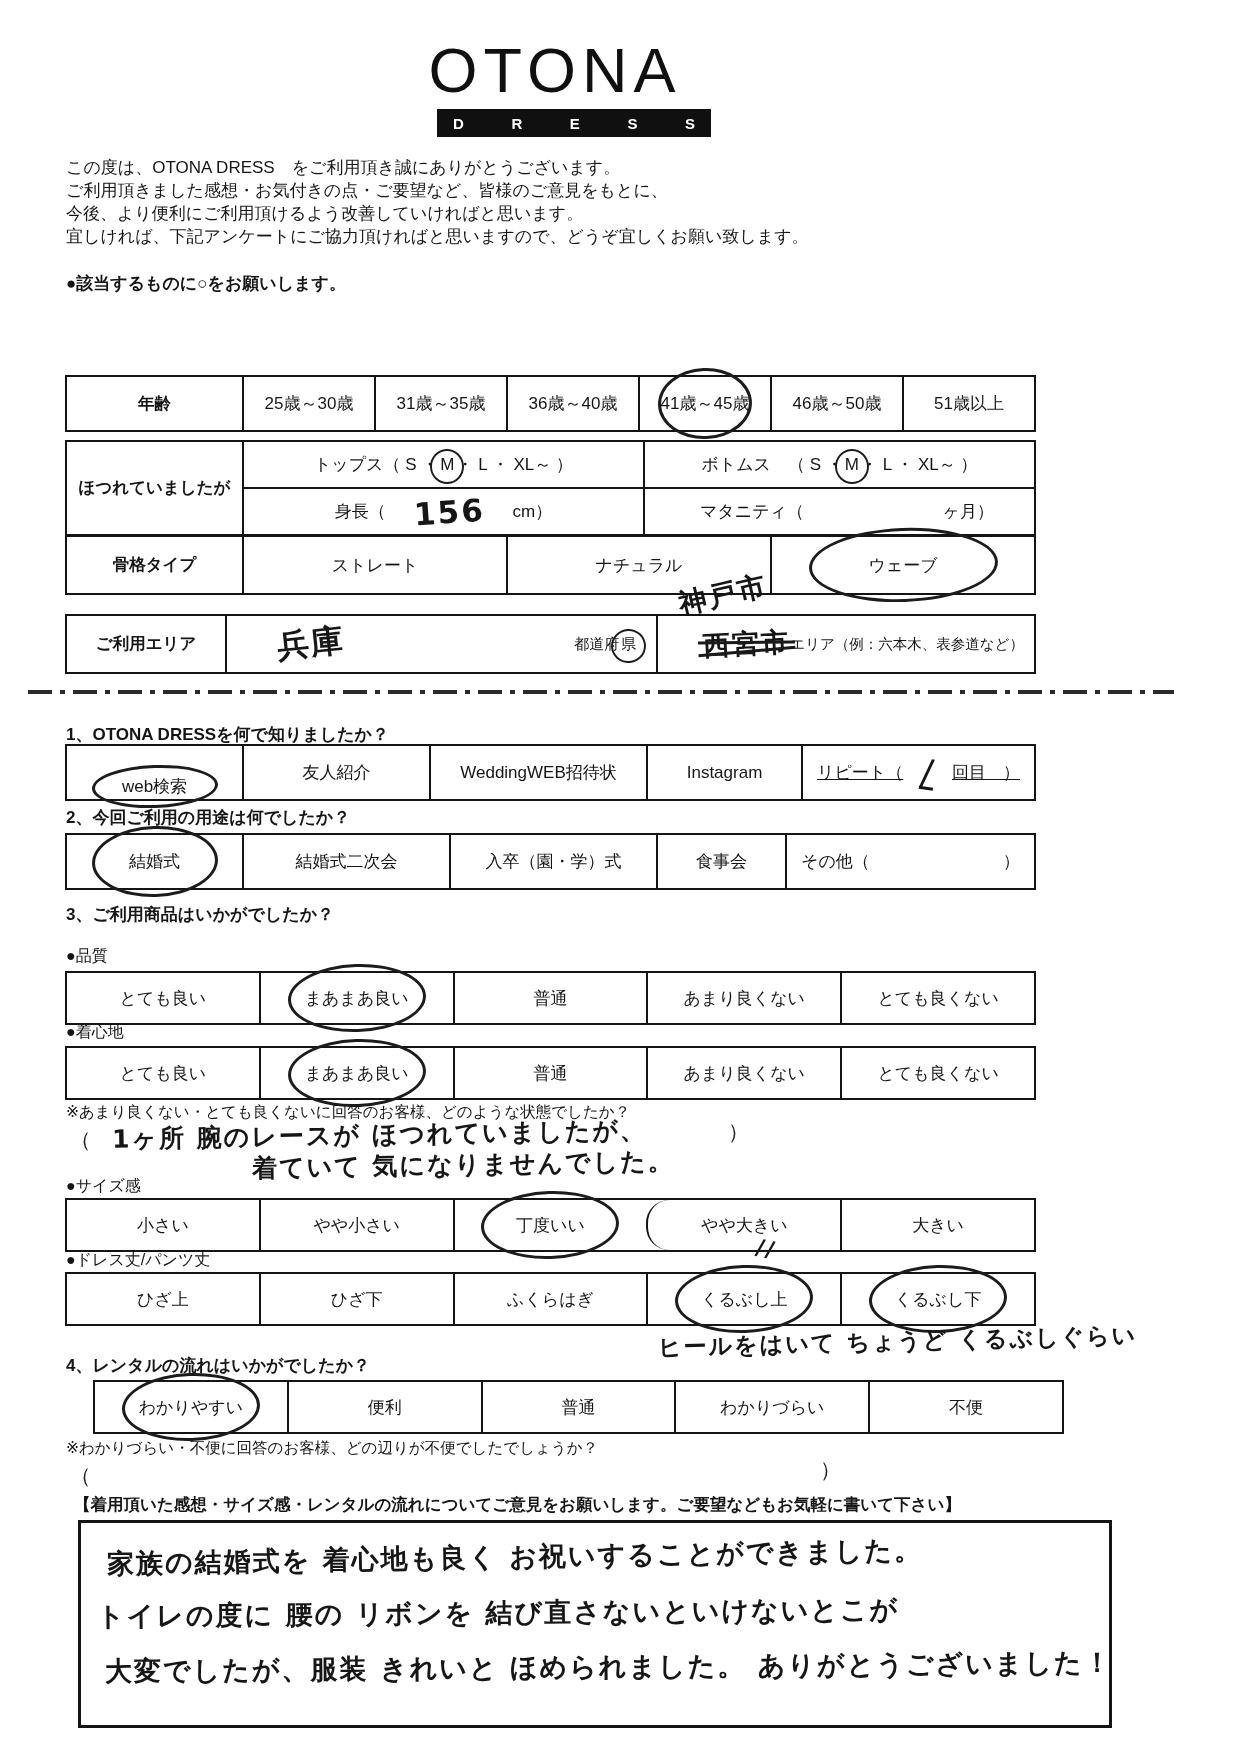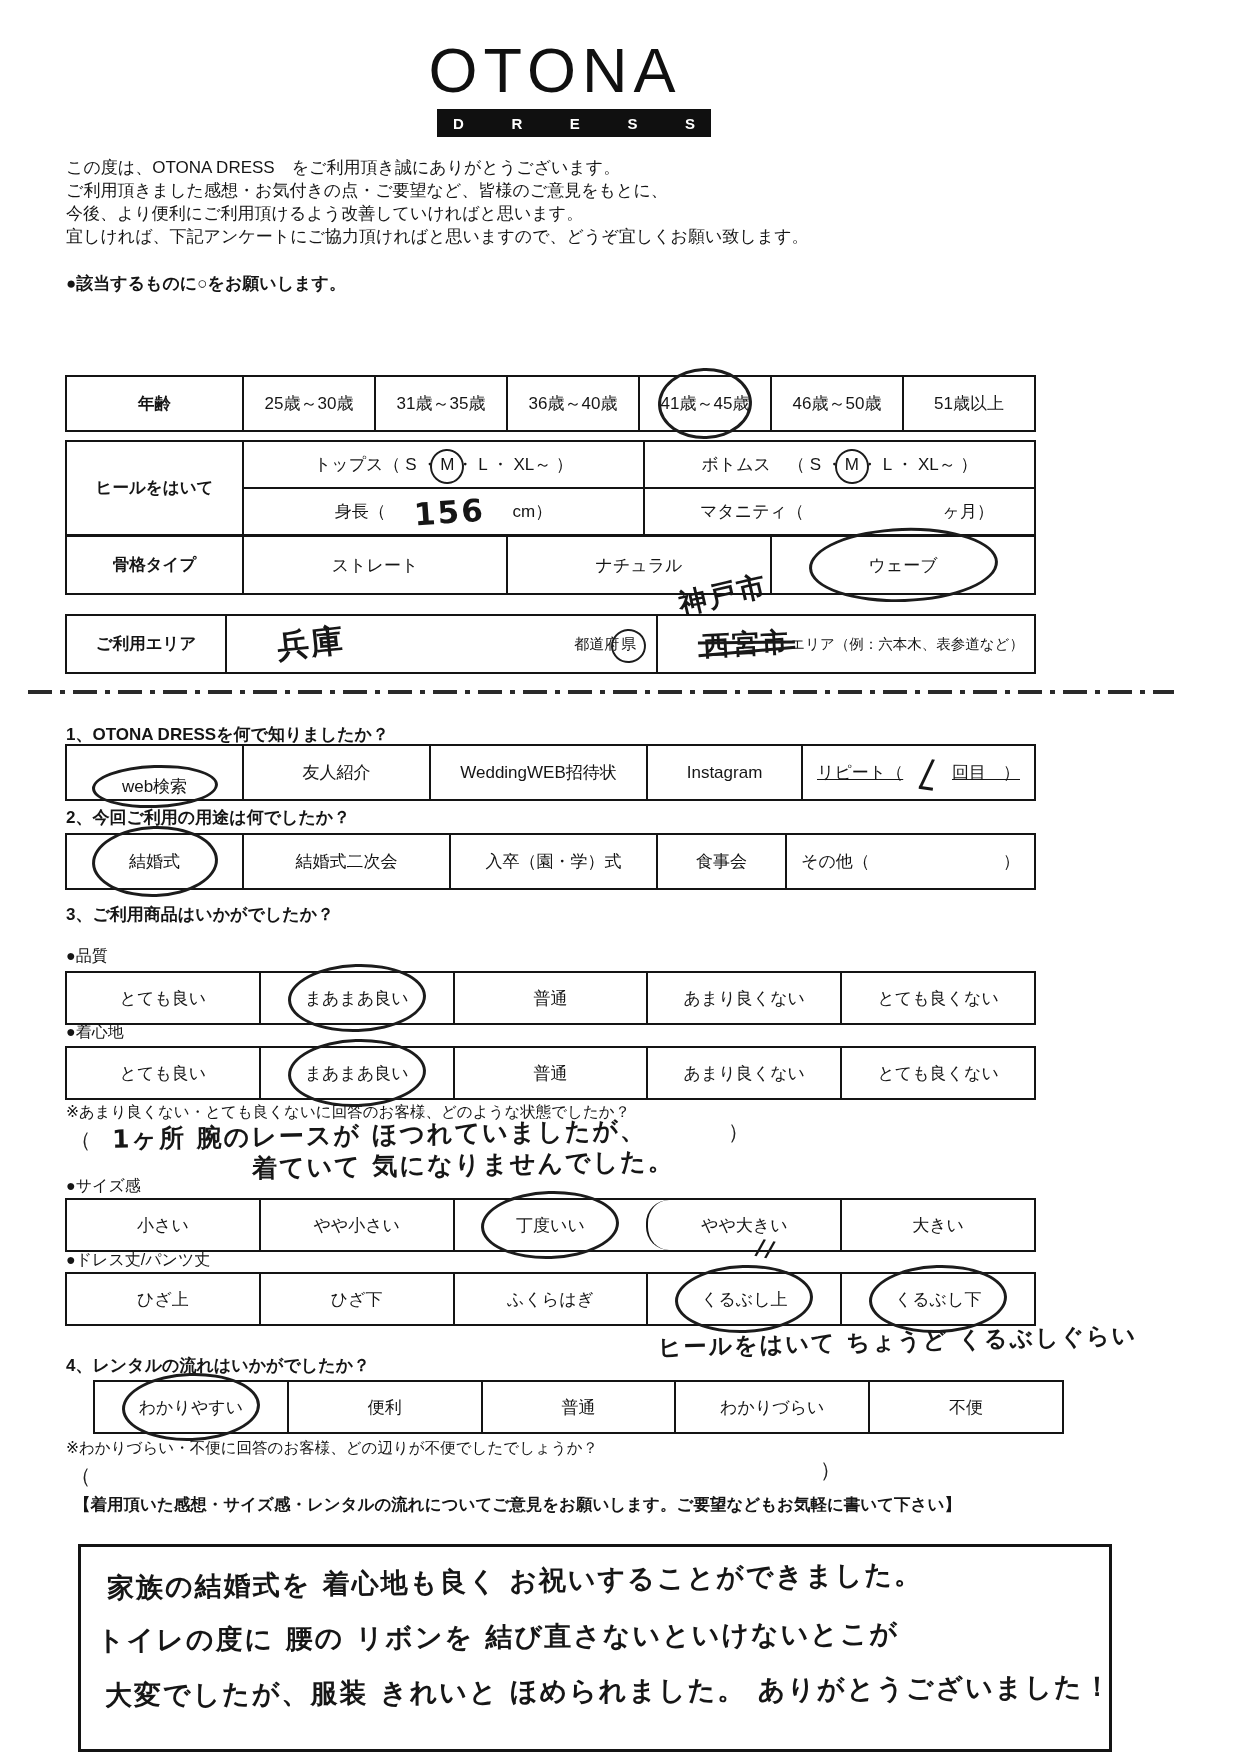--- a/index.html
+++ b/index.html
@@ -35,21 +35,21 @@
   
   .hw{font-family:"DejaVu Sans","Liberation Sans",sans-serif;font-weight:600;color:#161616;
       letter-spacing:2px;white-space:nowrap;}
   .struck{display:inline-block;position:relative;}
   .struck::before,.struck::after{content:"";position:absolute;left:-5px;right:-5px;height:3px;background:#1a1a1a;}
   .struck::before{top:42%;transform:rotate(2.5deg);}
   .struck::after{top:66%;transform:rotate(-2deg);}
   .dashline{height:4px;background:repeating-linear-gradient(90deg,#2a2a2a 0 24px,transparent 24px 32px,
         #2a2a2a 32px 37px,transparent 37px 45px);}
   .paren{font-size:21px;color:#222;}
-  .comment-box{border:3px solid #141414;background:#fff;margin-top:24px;}
+  .comment-box{border:3px solid #141414;background:#fff;}
 </style>
 </head>
 <body>
 
 <div class="page">
 
   <div class="abs logo-title" style="left:415px;top:34px;width:280px;">OTONA</div>
   <div class="abs logo-bar" style="left:437px;top:109px;width:242px;height:28px;">
     <span>D</span>
     <span>R</span>
@@ -71,21 +71,21 @@
     <div class="cell label" style="width:175px;">年齢</div>
     <div class="cell" style="flex:1;">25歳～30歳</div>
     <div class="cell" style="flex:1;">31歳～35歳</div>
     <div class="cell" style="flex:1;">36歳～40歳</div>
     <div class="cell circled" style="flex:1;">41歳～45歳</div>
     <div class="cell" style="flex:1;">46歳～50歳</div>
     <div class="cell" style="flex:1;">51歳以上</div>
   </div>
 
   <div class="tbl" style="left:65px;top:440px;width:967px;height:92px;">
-    <div class="cell label" style="width:175px;">ヒールをはいて</div>
+    <div class="cell label" style="width:175px;">ほつれていましたが</div>
     <div class="vstack">
       <div class="hrow">
         <div class="cell" style="width:50.5%;">
           <span>トップス（ S ・</span>
           <span class="ring">M</span>
           <span>・ L ・ XL～ ）</span>
         </div>
         <div class="cell" style="flex:1;">
           <span>ボトムス　（ S ・</span>
           <span class="ring">M</span>

